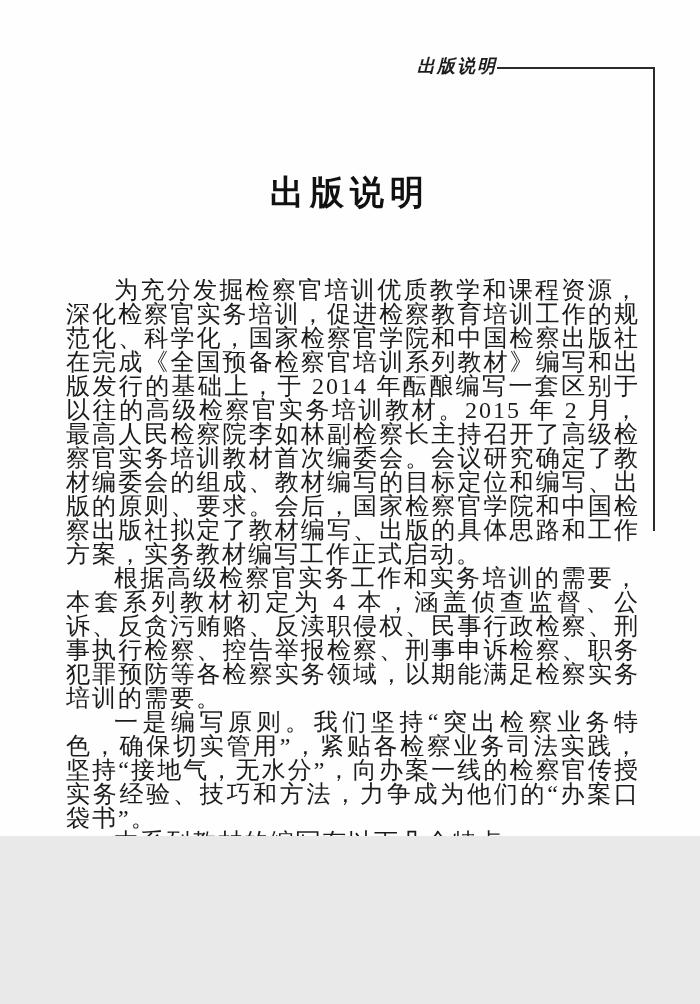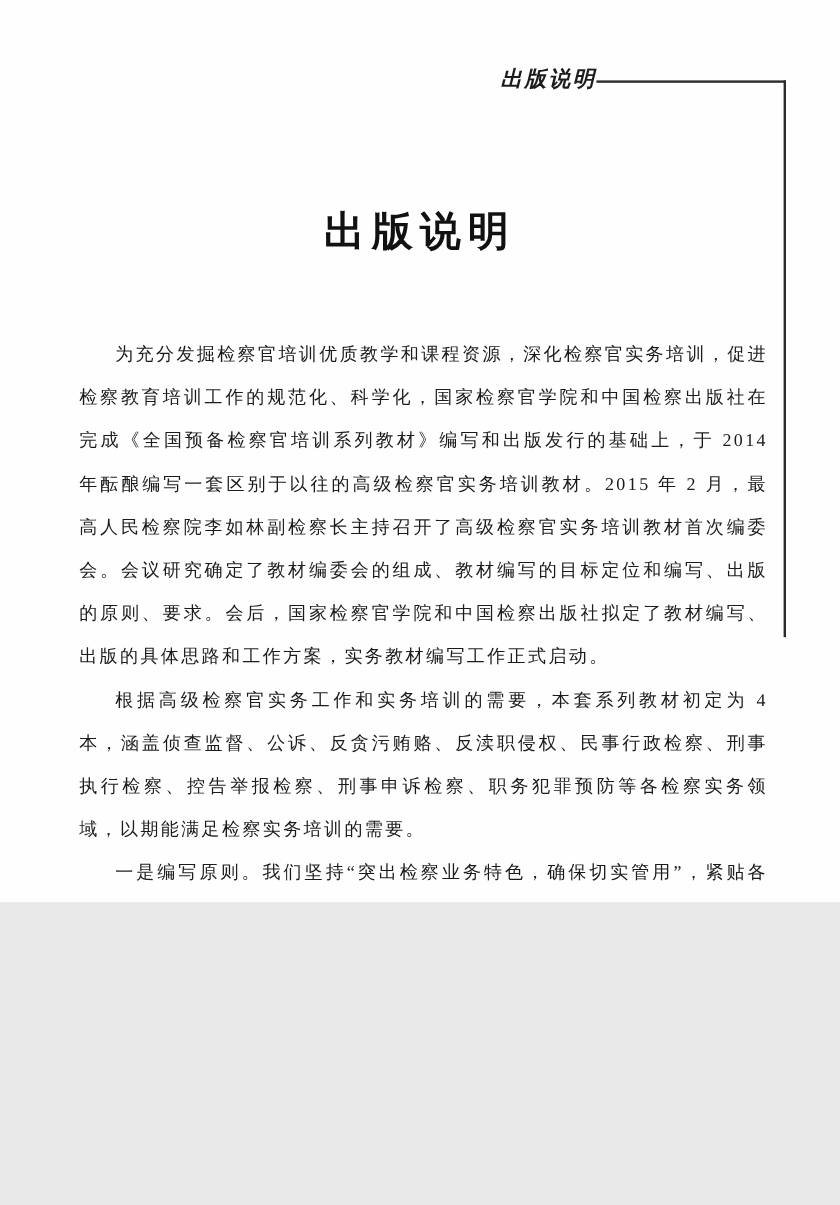--- a/index.html
+++ b/index.html
@@ -3,21 +3,21 @@
 <meta charset="utf-8">
 <style>
   html, body {
     margin: 0;
     padding: 0;
     background: #e9e9e9;
   }
   .page {
     position: relative;
     width: 700px;
-    height: 752px;
+    height: 836px;
     margin: 0 auto;
     background: #fefefe;
     color: #1b1b1b;
     overflow: hidden;
     font-family: "Liberation Serif", "DejaVu Serif", serif;
   }
   
   .running-head {
     position: absolute;
     left: 417px;
@@ -55,22 +55,22 @@
     color: #111111;
   }
   
   .body-text {
     position: absolute;
     left: 66px;
     top: 278px;
     width: 574px;
     height: 676px;
     overflow: hidden;
-    font-size: 15px;
-    line-height: 36px;
+    font-size: 24px;
+    line-height: 24px;
     letter-spacing: 2px;
     text-align: justify;
     text-justify: inter-character;
     color: #1b1b1b;
   }
   .body-text p {
     margin: 0;
     padding: 0;
     text-indent: 2em;
   }

